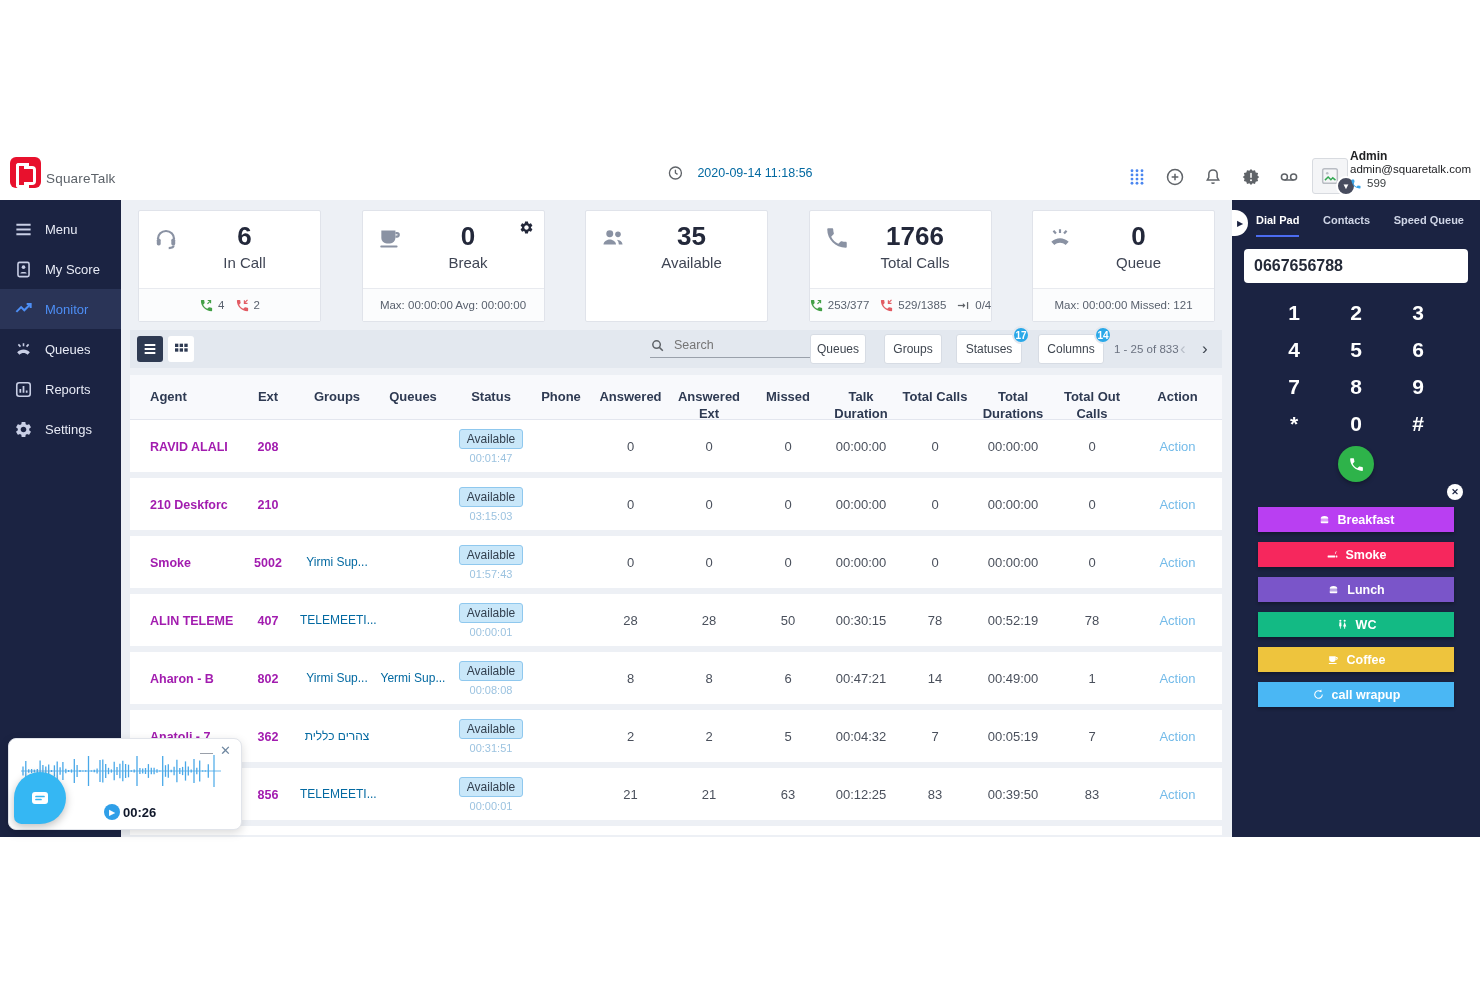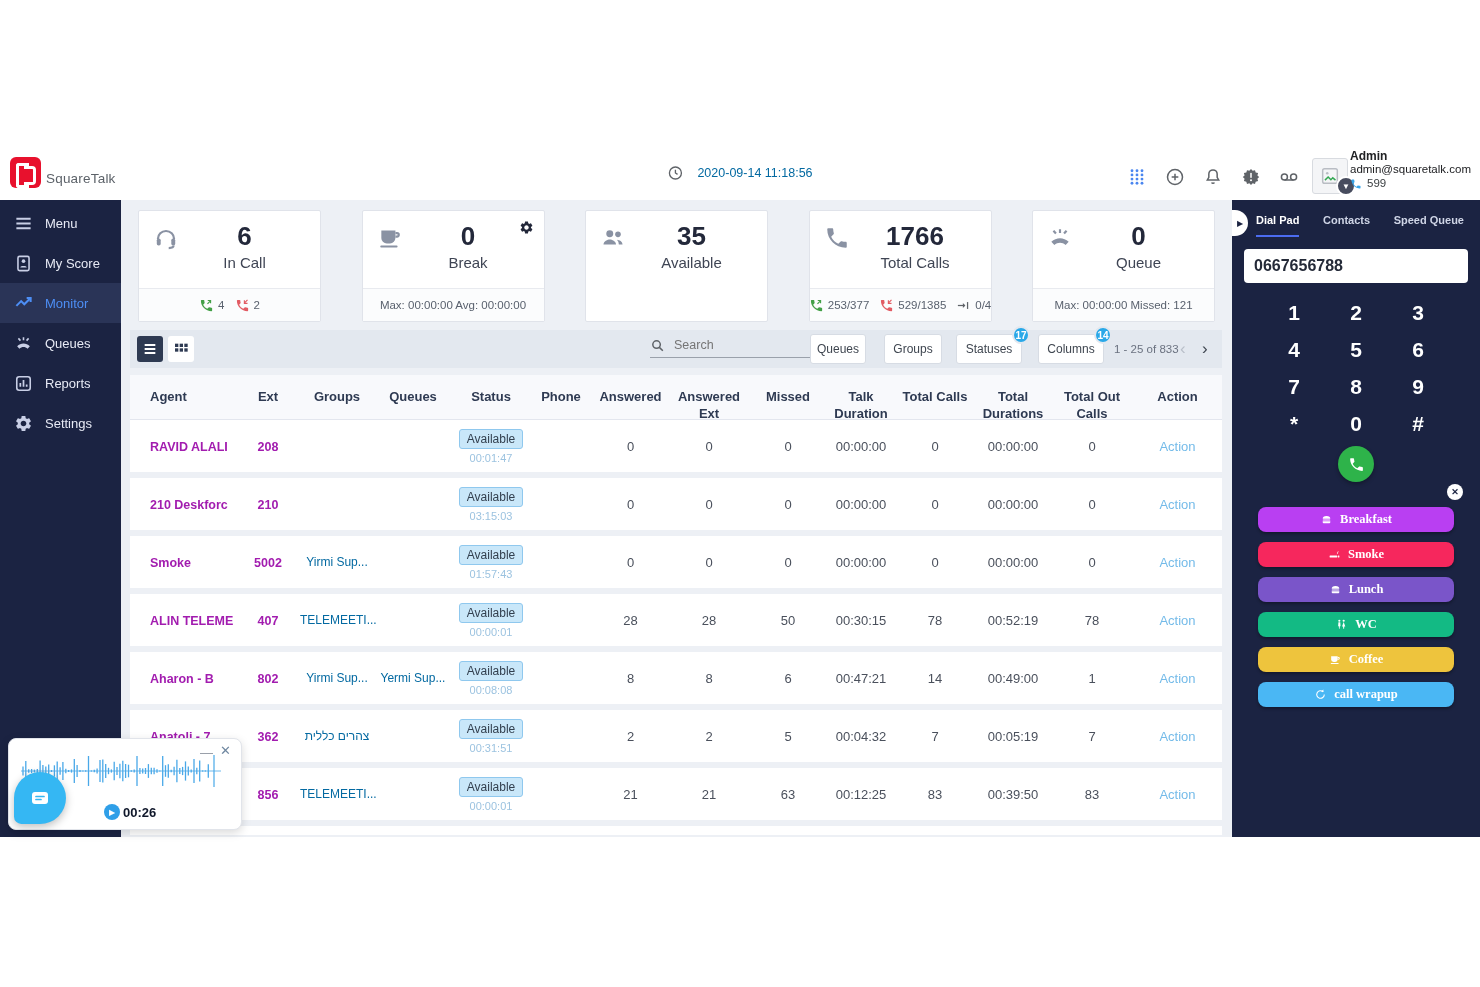--- a/index.html
+++ b/index.html
@@ -19,21 +19,21 @@
   .ticon svg{width:20px;height:20px;}
   .avatar{position:absolute;left:1312px;top:8px;width:34px;height:34px;background:#f4f5f7;border:1px solid #d8dbe0;border-radius:3px;display:flex;align-items:center;justify-content:center;}
   .avatar-caret{position:absolute;left:1336px;top:26px;width:16px;height:16px;border-radius:50%;background:#474c5e;color:#fff;font-size:8px;display:flex;align-items:center;justify-content:center;border:2px solid #fff;}
   .userbox{position:absolute;left:1350px;top:0px;line-height:13px;}
   .user-name{font-size:12px;font-weight:bold;color:#202124;}
   .user-email{font-size:11.5px;color:#202124;}
   .user-ext{display:flex;align-items:center;gap:5px;font-size:11.5px;color:#3c4043;margin-top:1px;}
   .user-ext svg{width:12px;height:12px;color:#35a3e8;}
 
   
-  .sidebar{position:absolute;left:0;top:200px;width:121px;height:637px;background:#1b2342;padding-top:3px;box-sizing:border-box;}
+  .sidebar{position:absolute;left:0;top:200px;width:121px;height:637px;background:#1b2342;padding-top:9px;box-sizing:border-box;}
   .side-item{height:40px;display:flex;align-items:center;gap:12px;padding-left:14px;color:#e7eaf5;font-size:13px;cursor:pointer;}
   .side-item .side-ic{width:19px;height:19px;color:#c9cfe6;display:flex;}
   .side-item.active{background:#2a3457;color:#4d8ef5;}
   .side-item.active .side-ic{color:#4d8ef5;}
   .side-ic svg{width:19px;height:19px;}
 
   
   .main{position:absolute;left:121px;top:200px;width:1111px;height:637px;background:#edf0f5;}
   .cards{position:absolute;left:17px;top:10px;width:1077px;display:flex;justify-content:space-between;}
   .card{width:183px;height:112px;background:#fff;border:1px solid #e0e3ea;border-radius:2px;box-sizing:border-box;display:flex;flex-direction:column;}
@@ -88,21 +88,21 @@
   .dtabs{display:flex;justify-content:space-between;padding:14px 16px 0 24px;}
   .dtab{font-size:11px;font-weight:bold;color:#cfd5e6;cursor:pointer;padding-bottom:9px;}
   .dtab.active{color:#fff;border-bottom:2px solid #4c6cf0;}
   .dial-input{display:block;margin:12px 12px 0;width:calc(100% - 24px);height:34px;border:none;border-radius:4px;background:#fff;font-size:16px;font-weight:bold;color:#242a38;padding:0 10px;box-sizing:border-box;font-family:inherit;outline:none;}
   .keypad{width:186px;margin:18px auto 0;display:grid;grid-template-columns:repeat(3,1fr);row-gap:13px;justify-items:center;}
   .key{font-size:21px;font-weight:bold;color:#fff;cursor:pointer;line-height:24px;}
   .callbtn{width:36px;height:36px;border-radius:50%;background:#2eb34a;margin:10px auto 0;display:flex;align-items:center;justify-content:center;cursor:pointer;box-shadow:0 2px 4px rgba(0,0,0,.3);}
   .callbtn svg{width:17px;height:17px;color:#fff;}
   .xclose{position:absolute;right:17px;top:284px;width:16px;height:16px;border-radius:50%;background:#fff;color:#1b2342;font-size:9px;font-weight:bold;display:flex;align-items:center;justify-content:center;cursor:pointer;}
   .stbtns{position:absolute;left:26px;right:26px;top:307px;}
-  .st-btn{display:flex;align-items:center;justify-content:center;gap:7px;width:100%;height:25px;border:none;border-radius:8px;color:#fff;font-weight:bold;font-size:12.5px;margin-bottom:10px;cursor:pointer;box-shadow:0 2px 3px rgba(0,0,0,.3);font-family:Liberation Serif, serif;}
+  .st-btn{display:flex;align-items:center;justify-content:center;gap:7px;width:100%;height:25px;border:none;border-radius:0;color:#fff;font-weight:bold;font-size:12.5px;margin-bottom:10px;cursor:pointer;box-shadow:0 2px 3px rgba(0,0,0,.3);font-family:Liberation Sans, sans-serif;}
   .st-ic{display:flex;}
   .st-ic svg{width:13px;height:13px;}
 
   
   .aplayer{position:absolute;left:8px;top:738px;width:232px;height:90px;background:#fff;border:1px solid #e1e4ea;border-radius:8px;box-shadow:0 3px 10px rgba(0,0,0,.15);}
   .wave{position:absolute;left:12px;top:12px;width:200px;height:40px;color:#49a8e8;}
   .ap-min{position:absolute;right:28px;top:6px;color:#8d94a0;font-size:13px;cursor:pointer;}
   .ap-close{position:absolute;right:10px;top:4px;color:#6f87a0;font-size:13px;cursor:pointer;}
   .ap-playrow{position:absolute;left:95px;bottom:9px;display:flex;align-items:center;gap:3px;}
   .playbtn{width:16px;height:16px;border-radius:50%;background:#2f9fe8;color:#fff;display:flex;align-items:center;justify-content:center;font-size:8px;cursor:pointer;}

